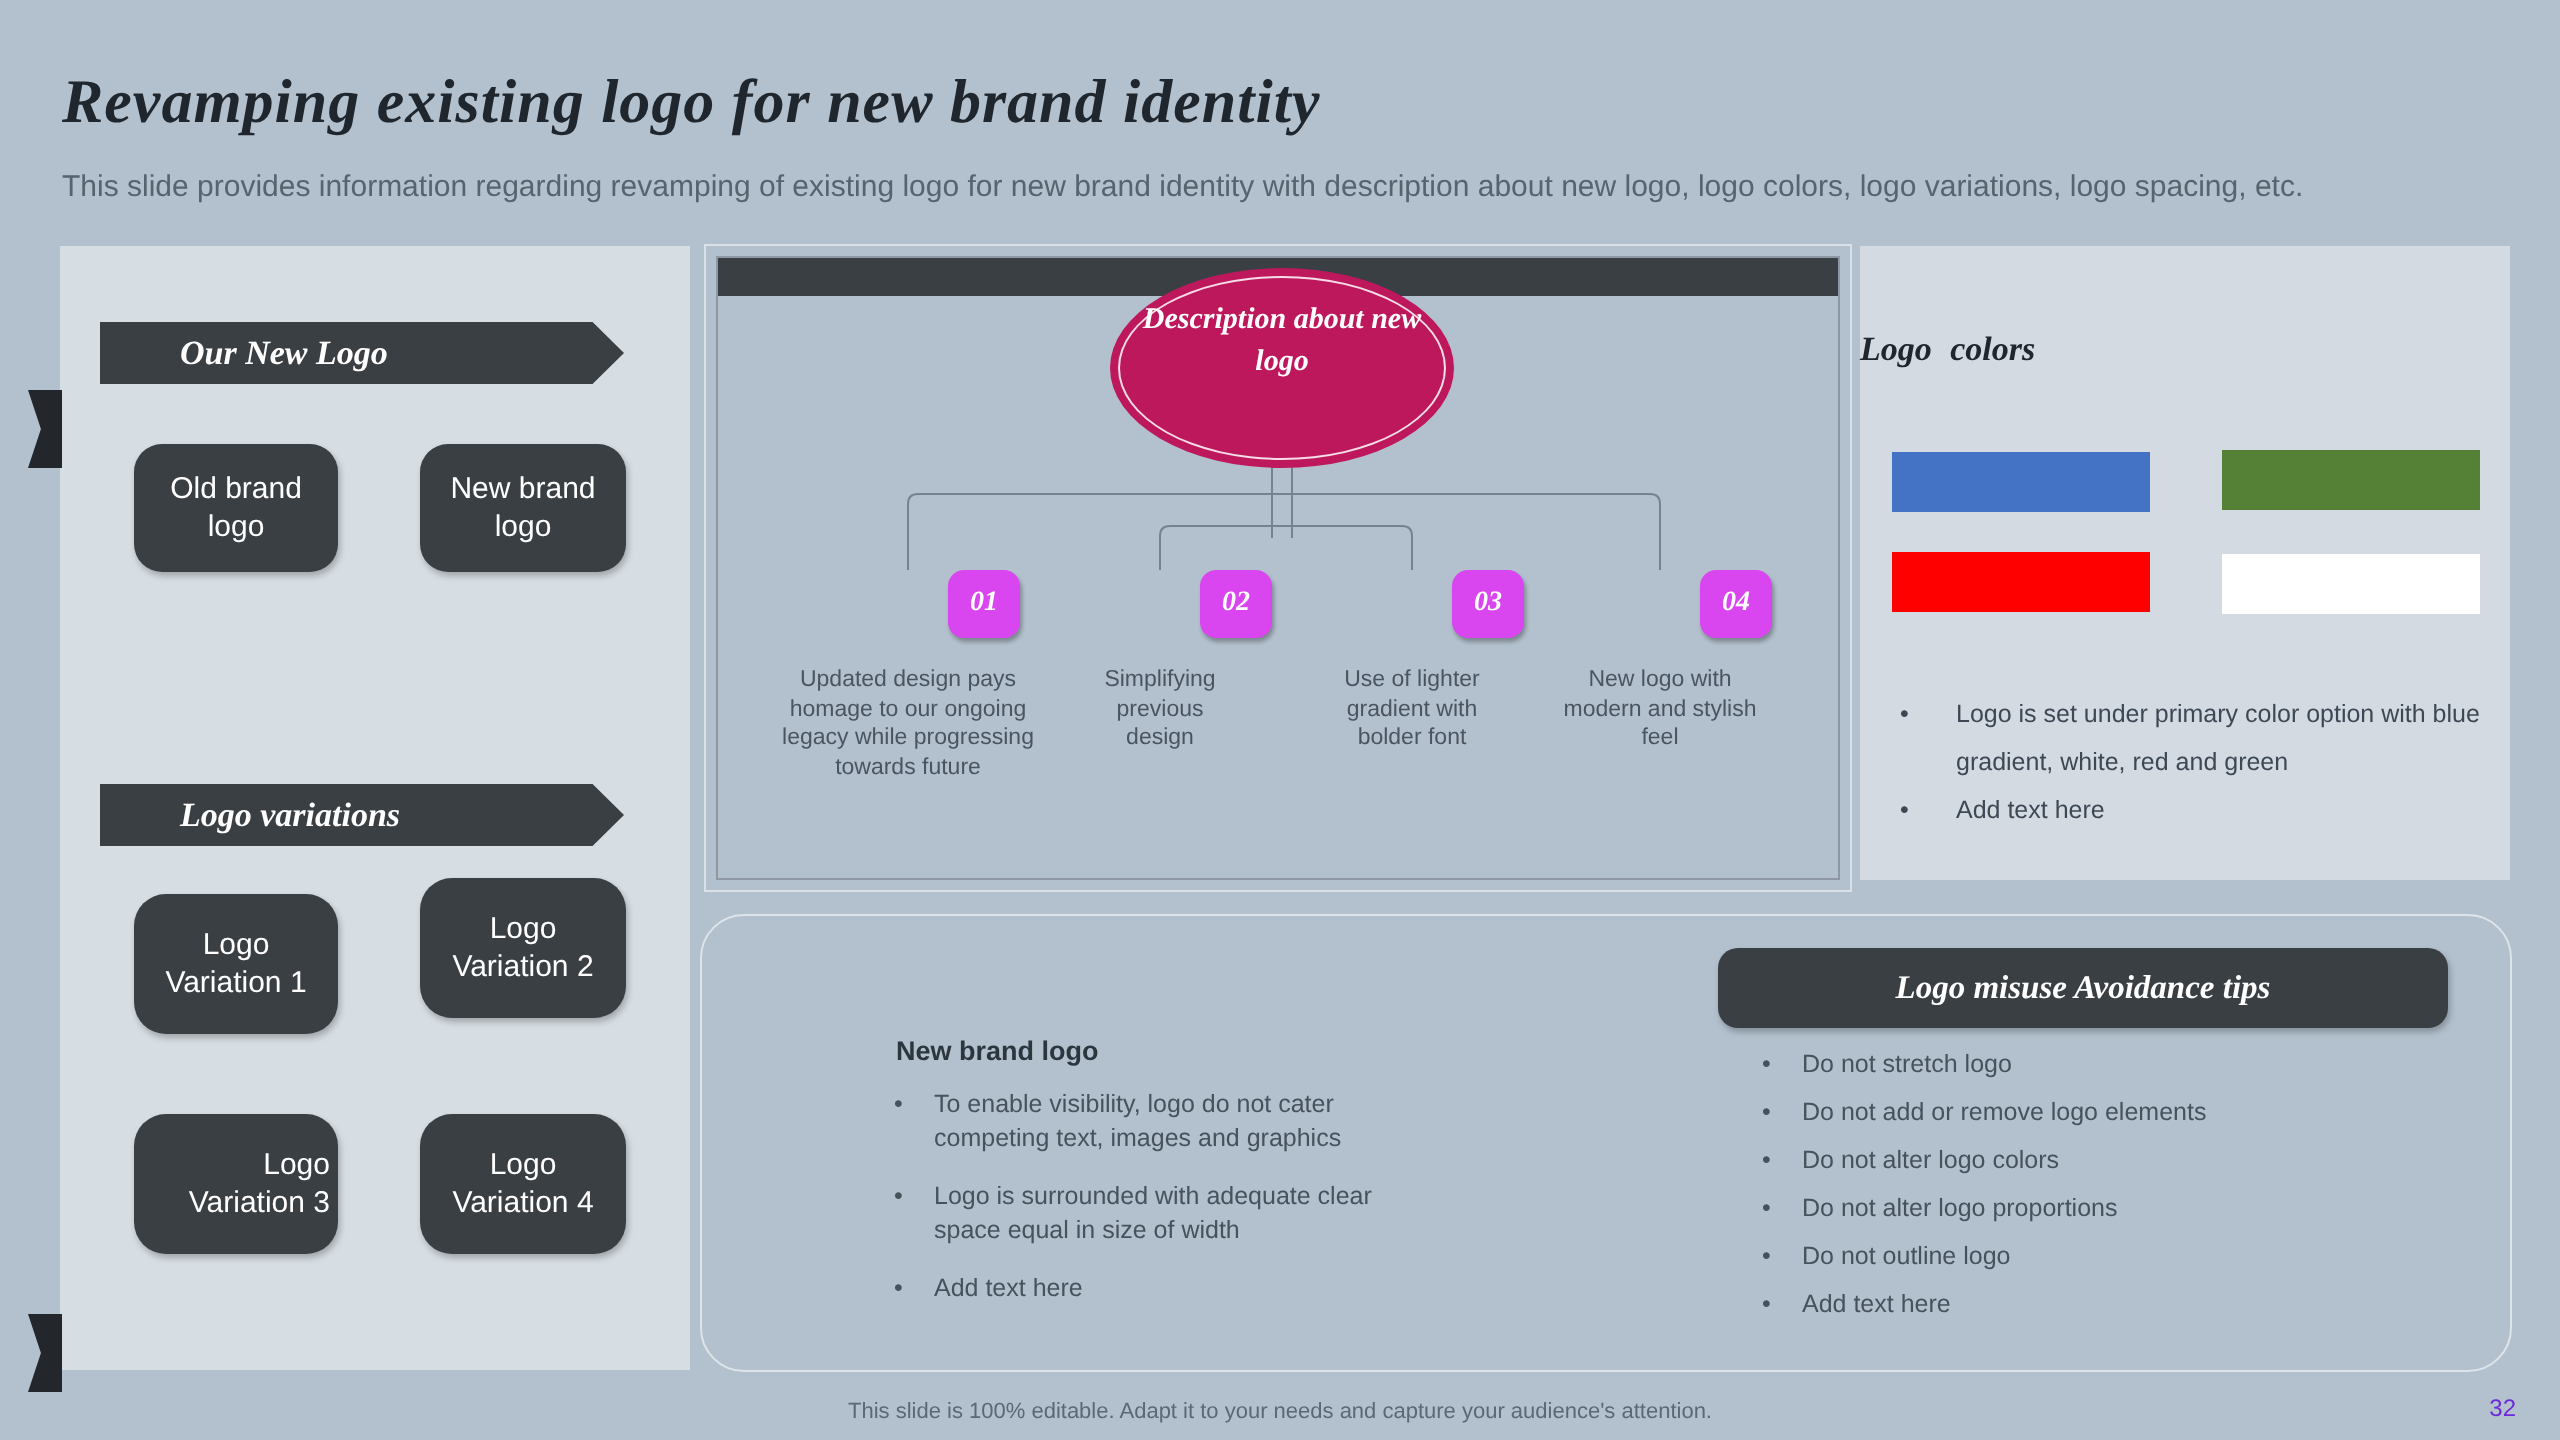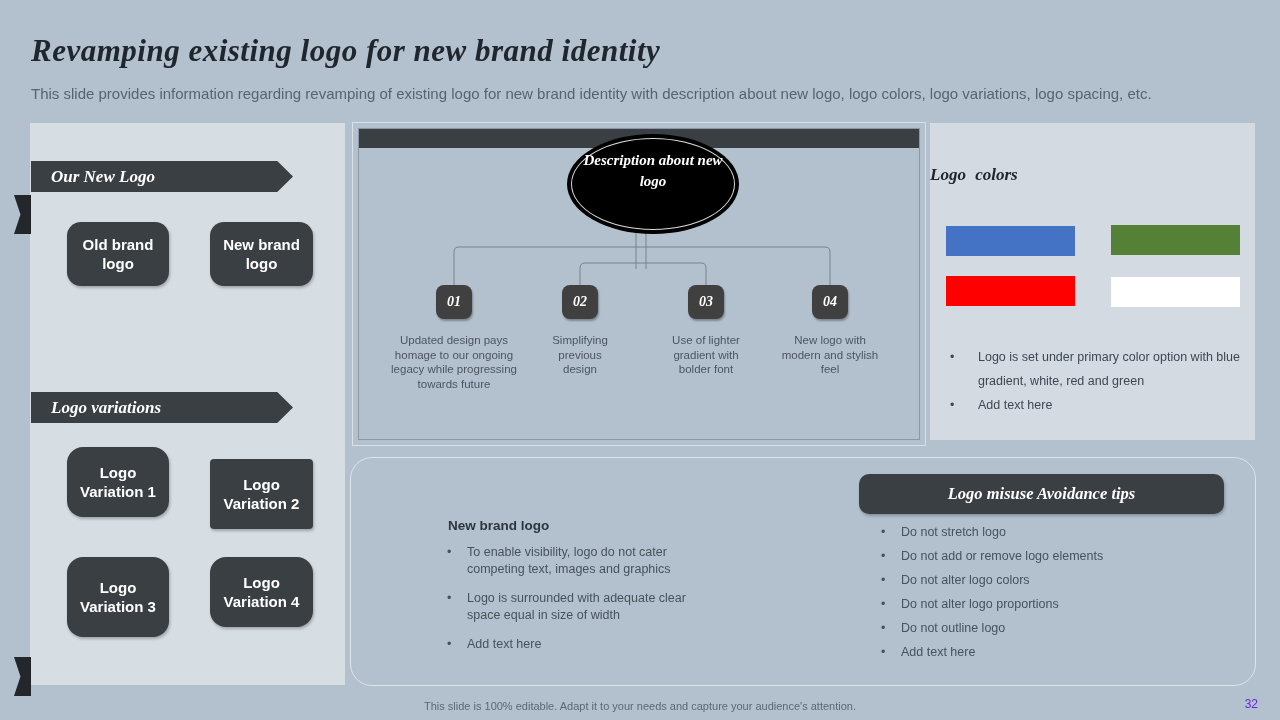--- a/index.html
+++ b/index.html
@@ -7,50 +7,50 @@
   body { font-family:"Liberation Sans", sans-serif; }
   .slide { position:relative; width:1280px; height:720px; background:#b3c1ce; overflow:hidden; }
 
   
   .title { position:absolute; left:31px; top:33px; font-family:"Liberation Serif", serif;
            font-style:italic; font-weight:bold; font-size:31px; color:#20262d; letter-spacing:.5px; }
   .subtitle { position:absolute; left:31px; top:85px; font-size:15px; color:#57646f; }
 
   
   .left-panel { position:absolute; left:30px; top:123px; width:315px; height:562px; background:#d6dde3; }
-  .ribbon { position:absolute; left:1px; width:262px; height:31px; background:#3a3f44;
+  .ribbon { position:absolute; left:20px; width:262px; height:31px; background:#3a3f44;
             clip-path:polygon(0 0, 94% 0, 100% 50%, 94% 100%, 0 100%);
             color:#fff; font-family:"Liberation Serif", serif; font-style:italic; font-weight:bold;
-            font-size:17px; line-height:31px; padding-left:20px; }
+            font-size:17px; line-height:31px; padding-left:40px; }
   .ribbon-tail { position:absolute; left:-16px; width:17px; background:#23272b;
                  clip-path:polygon(0 0, 100% 0, 100% 100%, 0 100%, 38% 50%); }
   .ribbon-wrap { position:absolute; left:0; width:315px; }
   .shape-btn { position:absolute; background:#3a3f44; border-radius:14px; color:#fff;
-               font-weight:bold; font-size:15px; line-height:19px; display:flex;
+               font-weight:normal; font-size:15px; line-height:19px; display:flex;
                align-items:center; justify-content:center; text-align:center;
                box-shadow:1px 2px 3px rgba(0,0,0,.25); padding:4px; }
 
   
   .center-outer { position:absolute; left:352px; top:122px; width:574px; height:324px;
                   border:1px solid rgba(255,255,255,.5); }
   .center-inner { position:absolute; left:5px; top:5px; right:5px; bottom:5px;
                   border:1px solid #8d98a4; }
   .diagram-bar { position:absolute; left:0; top:0; right:0; height:19px; background:#3a3f44; }
   .connectors { position:absolute; left:0; top:0; }
-  .dome { position:absolute; left:208px; top:5px; width:172px; height:100px; border-radius:50%;
-          background:#000000; }
+  .dome { position:absolute; left:196px; top:5px; width:172px; height:100px; border-radius:50%;
+          background:#be185d; }
   .dome::after { content:""; position:absolute; left:4px; top:4px; right:4px; bottom:4px;
                  border:1px solid rgba(255,255,255,.85); border-radius:50%; }
   .dome-text { position:absolute; left:14px; right:14px; top:16px; text-align:center; color:#fff;
                font-family:"Liberation Serif", serif; font-style:italic; font-weight:bold;
                font-size:15px; line-height:21px; }
-  .node { position:absolute; top:156px; width:36px; height:34px; background:#404040; border-radius:8px;
+  .node { position:absolute; top:156px; width:36px; height:34px; background:#d946ef; border-radius:8px;
           color:#fff; font-family:"Liberation Serif", serif; font-style:italic; font-weight:bold;
           font-size:14px; display:flex; align-items:center; justify-content:center;
-          box-shadow:1px 2px 2px rgba(0,0,0,.3); }
+          box-shadow:1px 2px 2px rgba(0,0,0,.3);margin-left:38px; }
   .node-desc { position:absolute; top:204px; text-align:center; font-size:11.5px;
                line-height:14.5px; color:#4b5560; }
 
   
   .right-panel { position:absolute; left:930px; top:123px; width:325px; height:317px; background:#d3dae1; }
   .rp-title { position:absolute; left:0; right:0; top:42px; text-align:left;
               font-family:"Liberation Serif", serif; font-style:italic; font-weight:bold;
               font-size:17px; color:#20262d; word-spacing:5px; }
   .swatch { position:absolute; width:129px; height:30px; }
   .rp-bullets { position:absolute; left:20px; top:222px; right:14px; }
@@ -94,22 +94,22 @@
 
     <div class="shape-btn" style="left:37px; top:99px; width:102px; height:64px;">Old brand logo</div>
     <div class="shape-btn" style="left:180px; top:99px; width:103px; height:64px;">New brand logo</div>
 
     <div class="ribbon-wrap" style="top:269px;">
       <div class="ribbon-tail" style="top:265px; height:39px;"></div>
       <div class="ribbon">Logo variations</div>
     </div>
 
     <div class="shape-btn" style="left:37px; top:324px; width:102px; height:70px; border-radius:16px;">Logo Variation 1</div>
-    <div class="shape-btn" style="left:180px; top:336px; width:103px; height:70px; border-radius:4px;">Logo Variation 2</div>
-    <div class="shape-btn" style="left:37px; top:434px; width:102px; height:80px; border-radius:16px;">Logo Variation 3</div>
+    <div class="shape-btn" style="left:180px; top:316px; width:103px; height:70px; border-radius:16px;">Logo Variation 2</div>
+    <div class="shape-btn" style="left:37px; top:434px; width:102px; height:70px; border-radius:16px;text-align:right;">Logo Variation 3</div>
     <div class="shape-btn" style="left:180px; top:434px; width:103px; height:70px; border-radius:16px;">Logo Variation 4</div>
   </div>
 
   <div class="center-outer">
     <div class="center-inner">
       <div class="diagram-bar"></div>
 
       <svg class="connectors" width="562" height="312">
         <path d="M95 156 V123 Q95 118 100 118 H466 Q471 118 471 123 V156" stroke="#76828e" stroke-width="1" fill="none"></path>
         <path d="M221 156 V139 Q221 134 226 134 H342 Q347 134 347 139 V156" stroke="#76828e" stroke-width="1" fill="none"></path>

